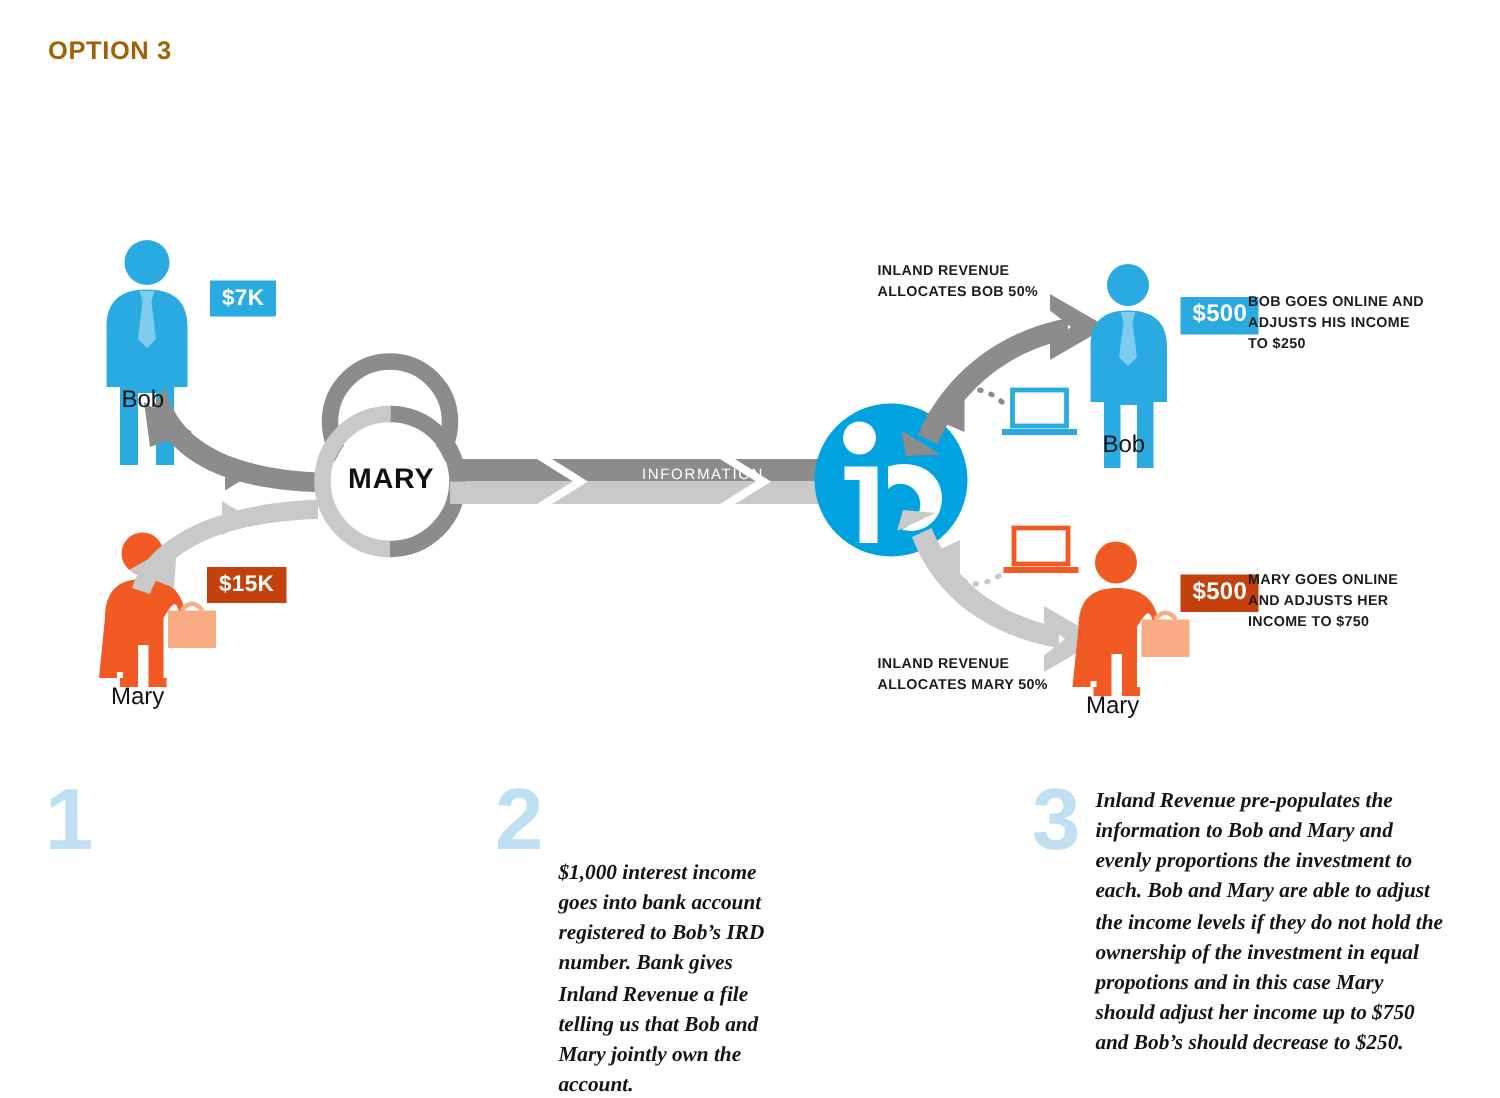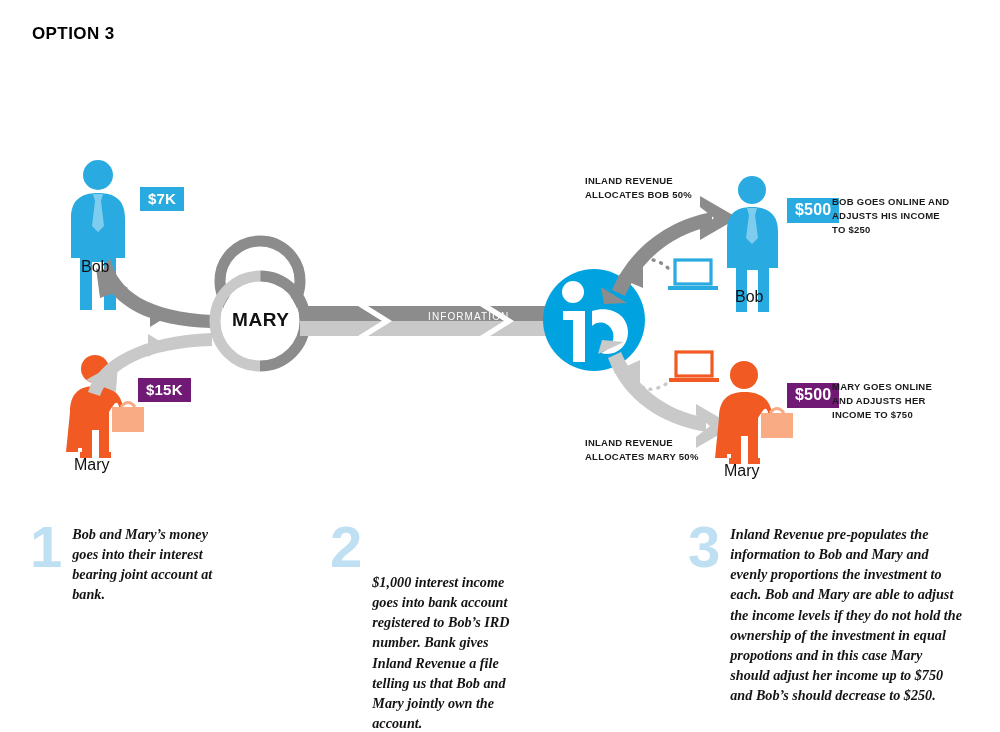--- a/index.html
+++ b/index.html
@@ -22,42 +22,42 @@
     height: 732px;
   }
   .option-title {
     position: absolute;
     left: 32px;
     top: 24px;
     font-family: "Liberation Sans", sans-serif;
     font-weight: bold;
     font-size: 17px;
     letter-spacing: 0.4px;
-    color: #000000;
+    color: #a16207;
   }
   svg.layer {
     position: absolute;
     left: 0; top: 0;
     width: 1000px;
     height: 732px;
     overflow: visible;
   }
   .badge {
     position: absolute;
     color: #ffffff;
     font-family: "Liberation Sans", sans-serif;
     font-weight: bold;
     font-size: 15px;
     letter-spacing: 0.2px;
     padding: 4px 8px 5px 8px;
     line-height: 1;
     white-space: nowrap;
   }
   .badge-blue { background: #29abe2; }
-  .badge-orange { background: #701a75; }
+  .badge-orange { background: #c2410c; }
   .person-name {
     position: absolute;
     font-family: "Liberation Sans", sans-serif;
     font-size: 16px;
     color: #111111;
     white-space: nowrap;
   }
   .callout {
     position: absolute;
     font-family: "Liberation Sans", sans-serif;
@@ -300,21 +300,20 @@
   <div class="callout" style="left:585px; top:436px;">INLAND REVENUE
 ALLOCATES MARY 50%</div>
   <div class="badge badge-orange" style="left:787px; top:383px; font-size:16px;">$500</div>
   <div class="callout" style="left:832px; top:380px;">MARY GOES ONLINE
 AND ADJUSTS HER
 INCOME TO $750</div>
   <div class="person-name" style="left:724px; top:462px;">Mary</div>
 
   <div class="step step1">
     <div class="step-num">1</div>
-    <div class="step-text">Bob and Mary’s money goes into their interest bearing joint account at bank.</div>
   </div>
 
   <div class="step step2">
     <div class="step-num">2</div>
     <div class="step-text">$1,000 interest income goes into bank account registered to Bob’s IRD number. Bank gives Inland Revenue a file telling us that Bob and Mary jointly own the account.</div>
   </div>
 
   <div class="step step3">
     <div class="step-num">3</div>
     <div class="step-text">Inland Revenue pre-populates the information to Bob and Mary and evenly proportions the investment to each. Bob and Mary are able to adjust the income levels if they do not hold the ownership of the investment in equal propotions and in this case Mary should adjust her income up to $750 and Bob’s should decrease to $250.</div>

